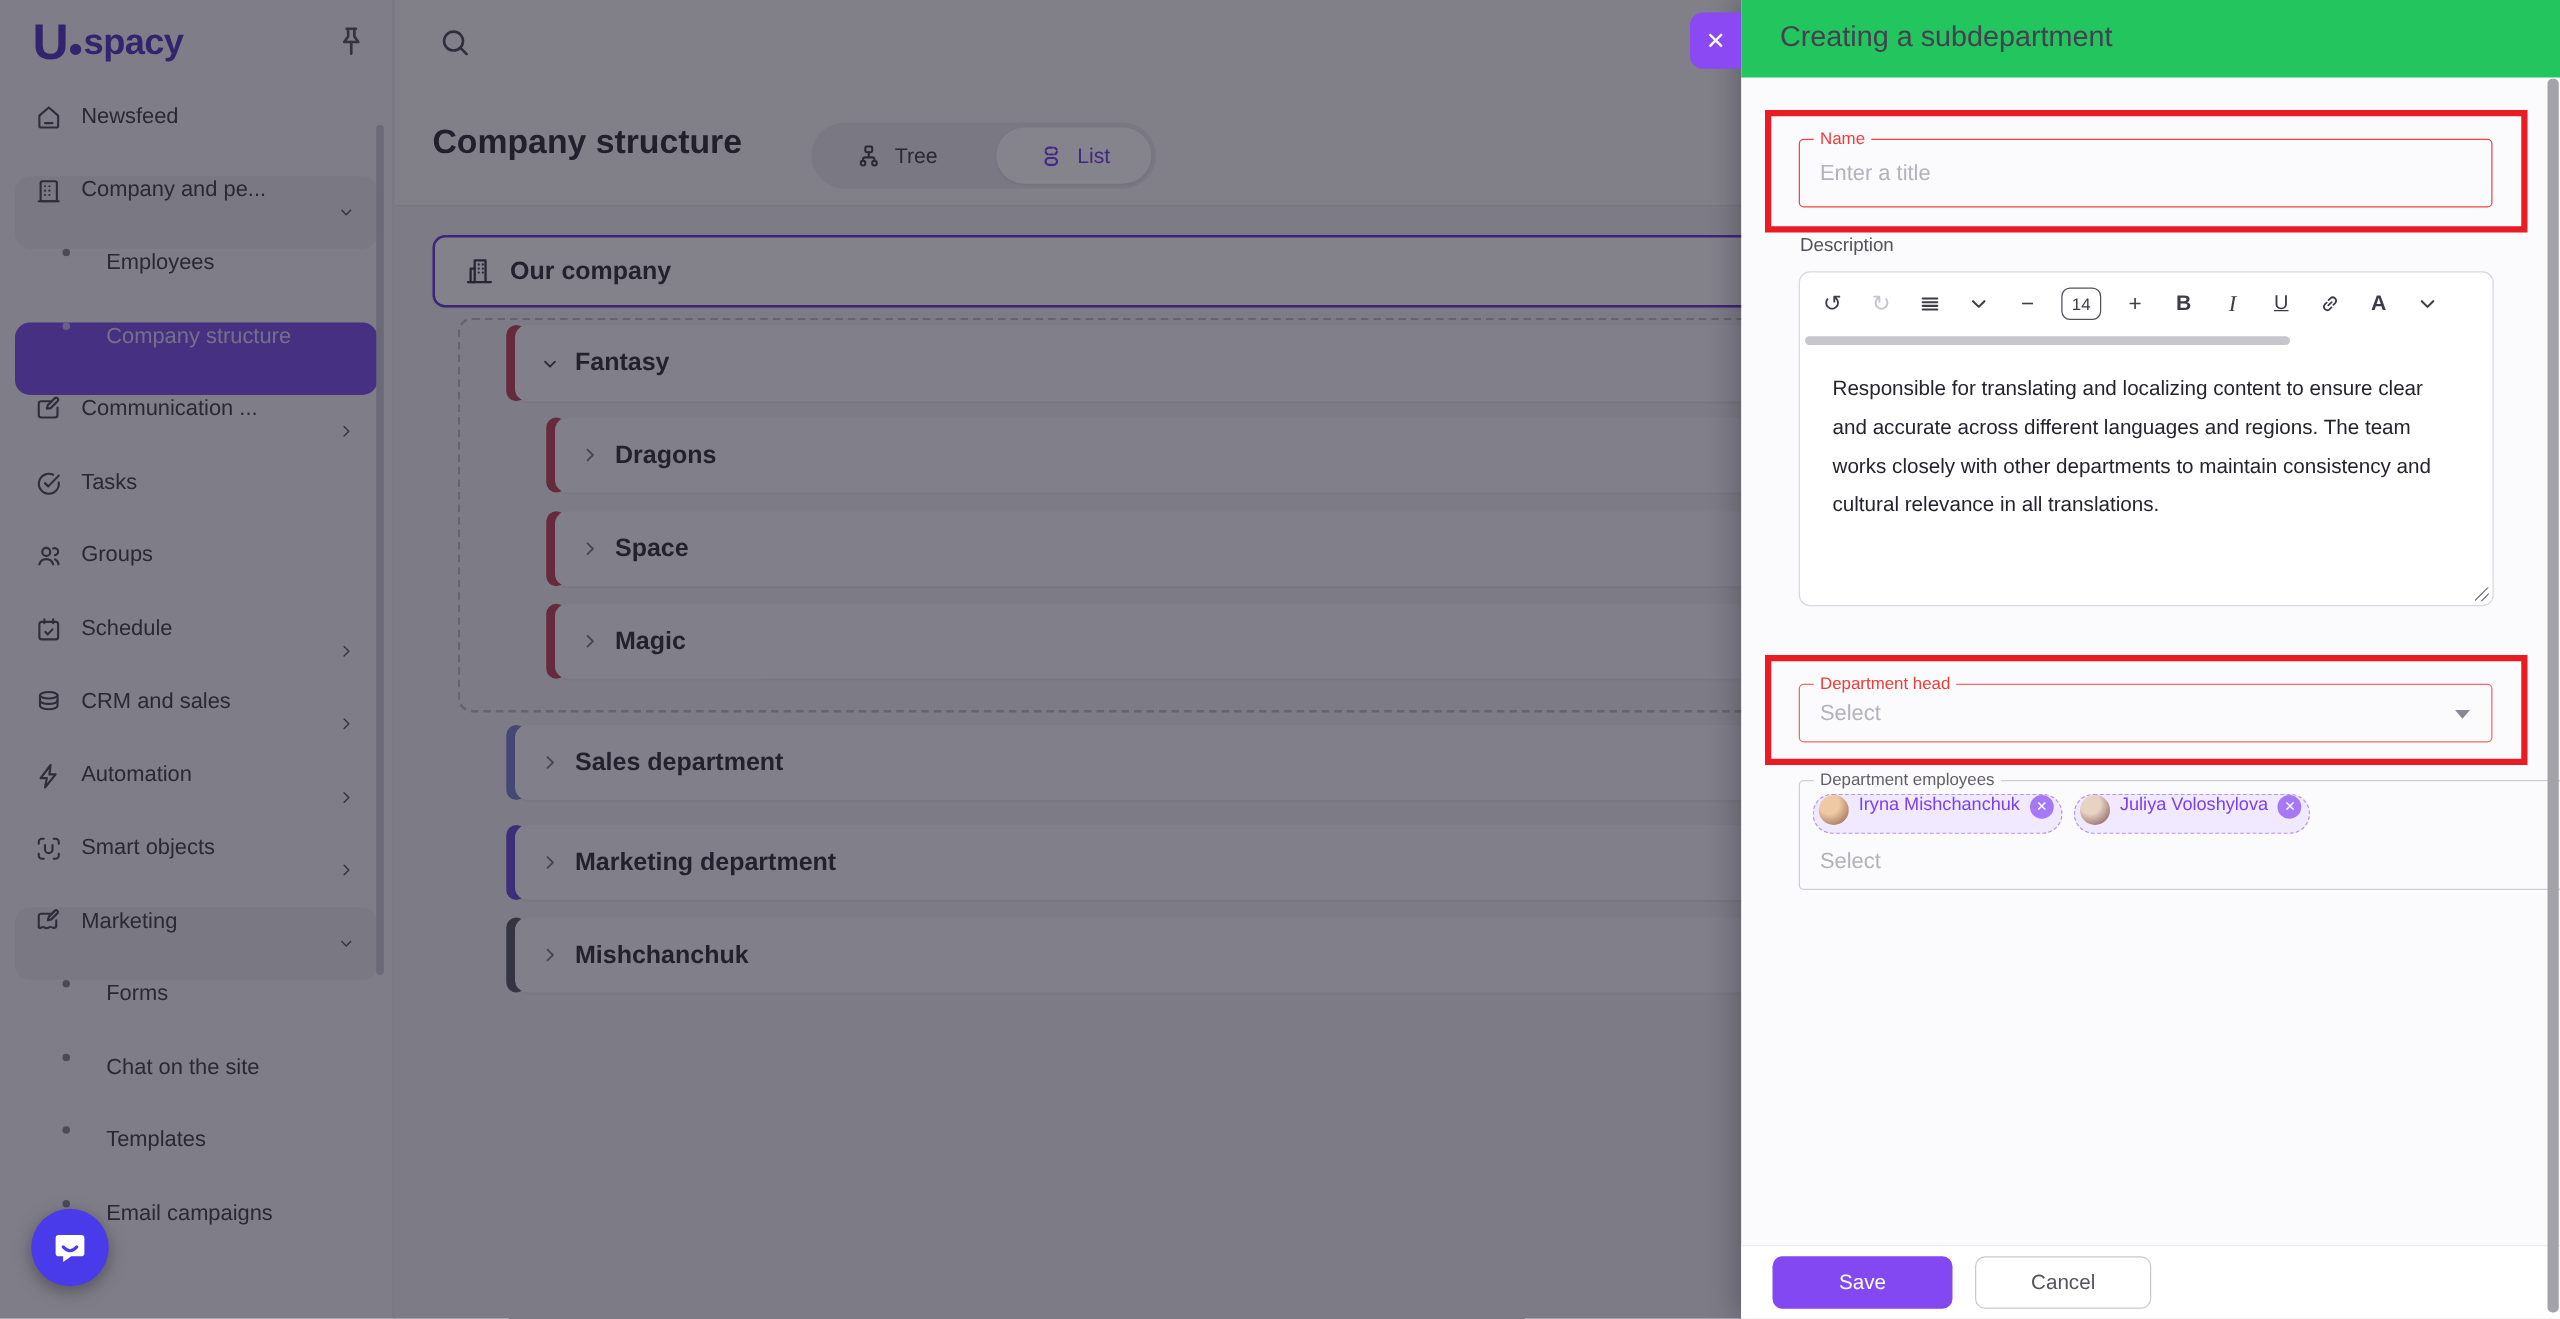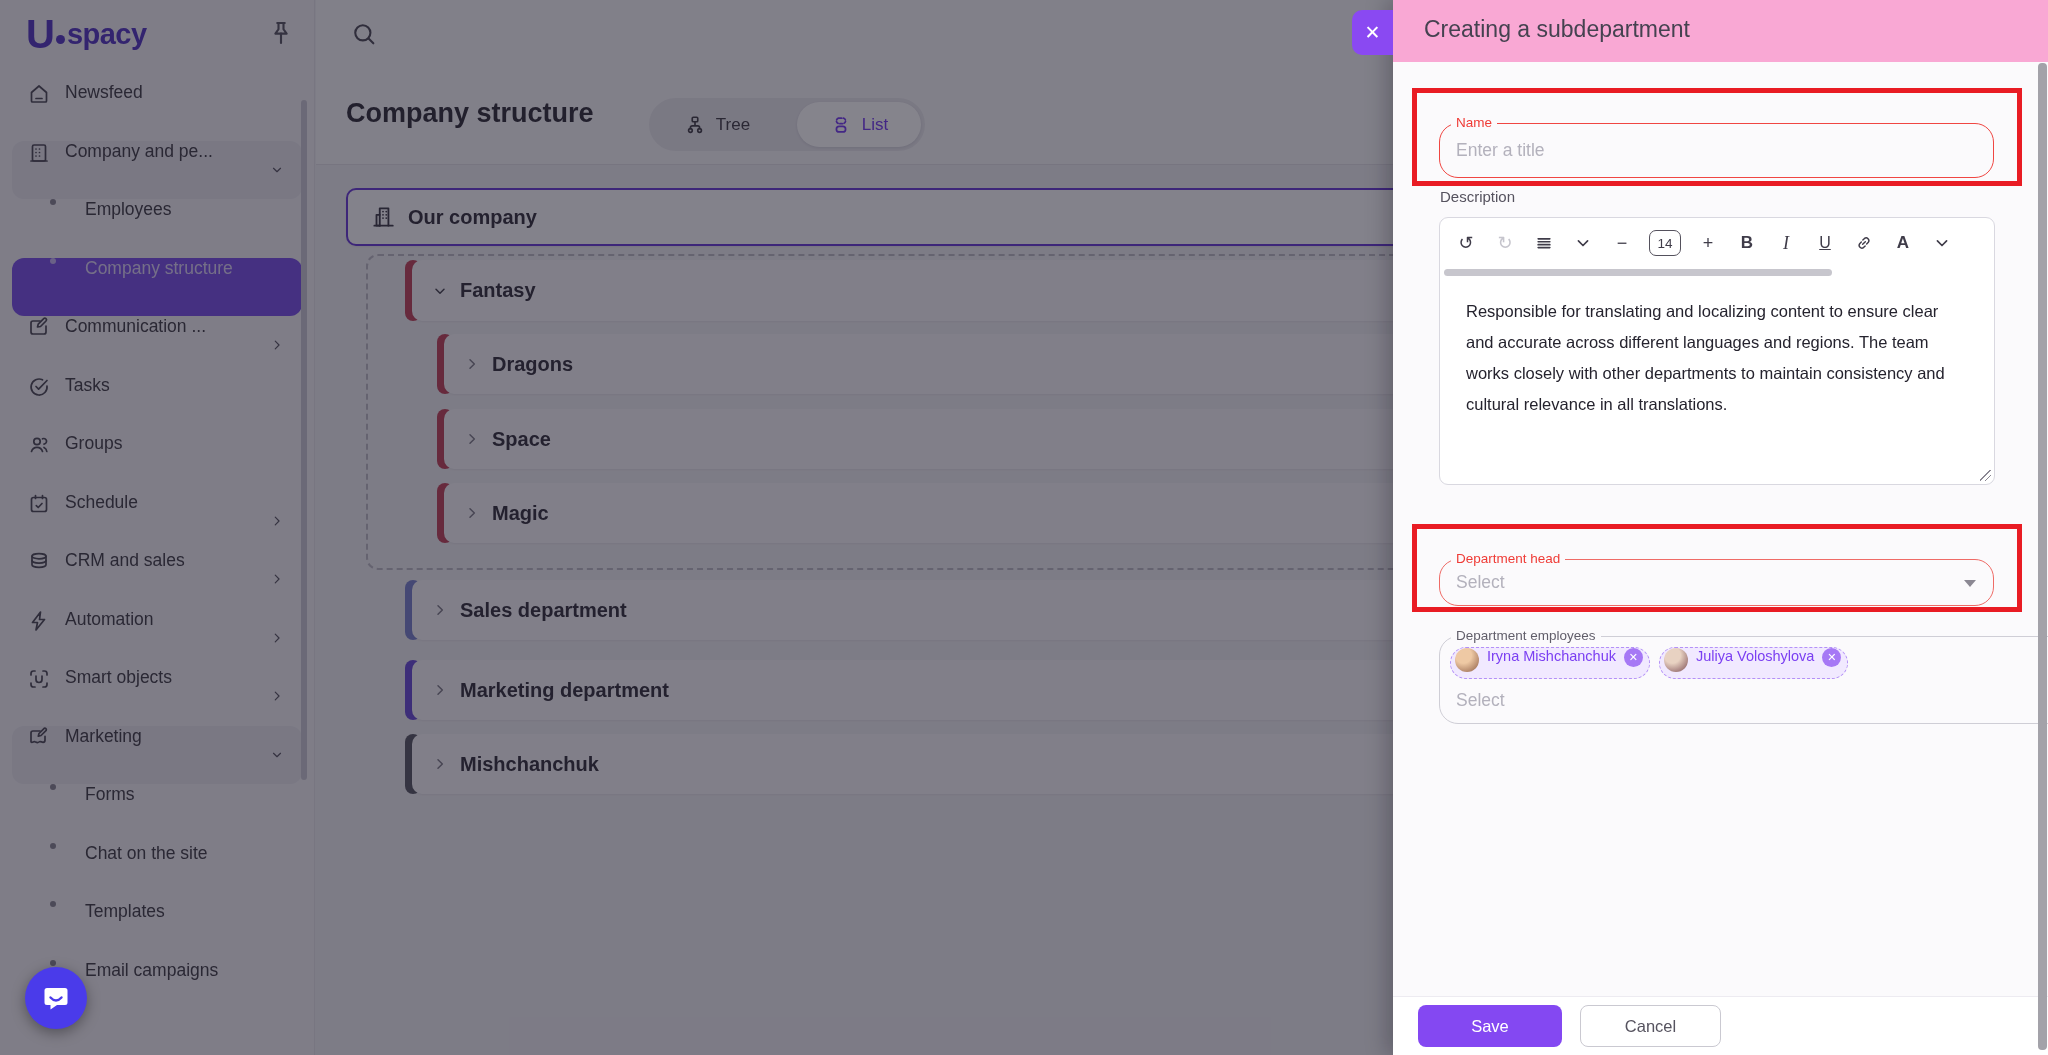--- a/index.html
+++ b/index.html
@@ -63,29 +63,29 @@
   .acc-purple { background:#6f52d8; }
   .acc-gray { background:#5f5f6a; }
 
   
   #scrim { position:absolute; left:0; top:0; width:1393px; height:1055px; background:rgba(12,9,26,0.5); z-index:50; }
   #chat-fab { position:absolute; left:25px; top:967px; width:62px; height:62px; border-radius:50%; background:#4a3bea; z-index:55; display:flex; align-items:center; justify-content:center; box-shadow:0 4px 14px rgba(0,0,0,.35); cursor:pointer; }
   #chat-fab svg { width:32px; height:32px; }
 
   
   #panel { position:absolute; left:1393px; top:0; width:655px; height:1055px; background:#fbfafc; z-index:60; box-shadow:-6px 0 20px rgba(10,8,20,.25); }
-  .panel-head { position:absolute; left:0; top:0; right:0; height:62px; background:#f9a8d4; }
+  .panel-head { position:absolute; left:0; top:0; right:0; height:62px; background:#22c55e; }
   .panel-title { position:absolute; left:31px; top:16px; font-size:23px; font-weight:500; color:#454250; }
   .close-btn { position:absolute; left:-41px; top:10px; width:41px; height:45px; background:#8a49f2; border-radius:10px 0 0 10px; color:#fff; font-size:19px; display:flex; align-items:center; justify-content:center; cursor:pointer; }
 
   .annotation { position:absolute; border:5px solid #e91c24; z-index:65; pointer-events:none; }
   .ann-1 { left:19px; top:88px; width:610px; height:98px; }
   .ann-2 { left:19px; top:524px; width:610px; height:88px; }
 
-  .fl-field { position:absolute; border-radius:19px; background:transparent;margin-top:12px; }
+  .fl-field { position:absolute; border-radius:4px; background:transparent; }
   .fl-label { position:absolute; top:-9px; left:11px; font-size:13.5px; background:#fbfafc; padding:0 5px; white-space:nowrap; }
   .f-name { left:46px; top:111px; width:555px; height:55px; border:1.6px solid #f04642; }
   .f-name .fl-label { color:#ef3b36; }
   .f-name input { position:absolute; left:16px; top:0; width:500px; height:100%; border:none; outline:none; background:transparent; font-family:"Liberation Sans",sans-serif; font-size:17.5px; color:#3a3744; }
   .f-name input::placeholder { color:#b3b1bc; opacity:1; }
 
   .desc-label { position:absolute; left:47px; top:188px; font-size:15px; color:#55525e; }
   .editor { position:absolute; left:46px; top:217px; width:556px; height:268px; background:#fff; border:1px solid #d9d8e0; border-radius:9px; }
   .ed-toolbar { position:absolute; left:0; top:0; right:0; height:50px; display:flex; align-items:center; padding:0 14px; gap:15px; color:#3f3c49; }
   .tb-btn { min-width:24px; height:26px; display:flex; align-items:center; justify-content:center; font-size:18px; cursor:pointer; }

